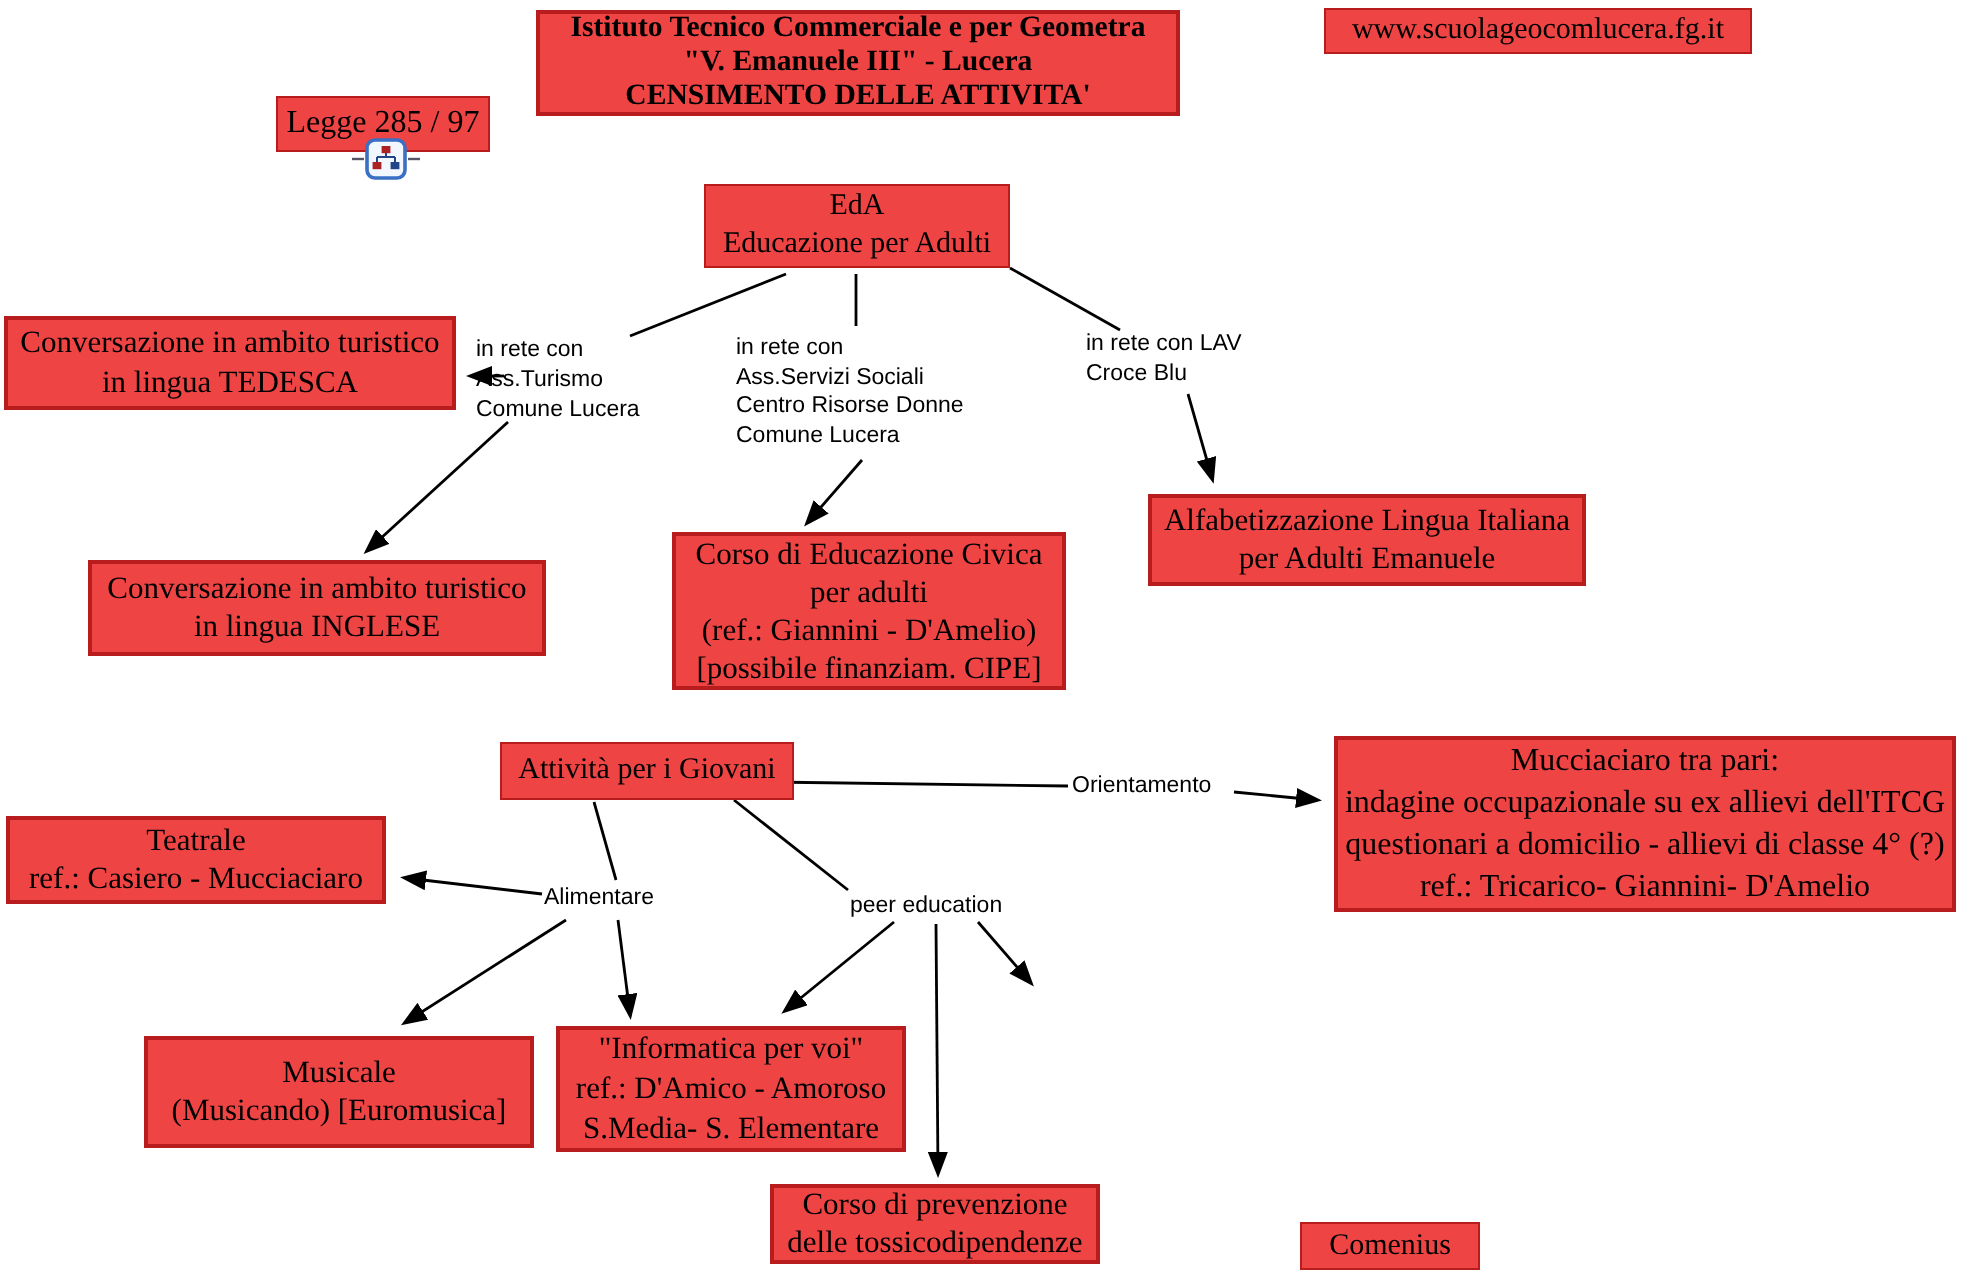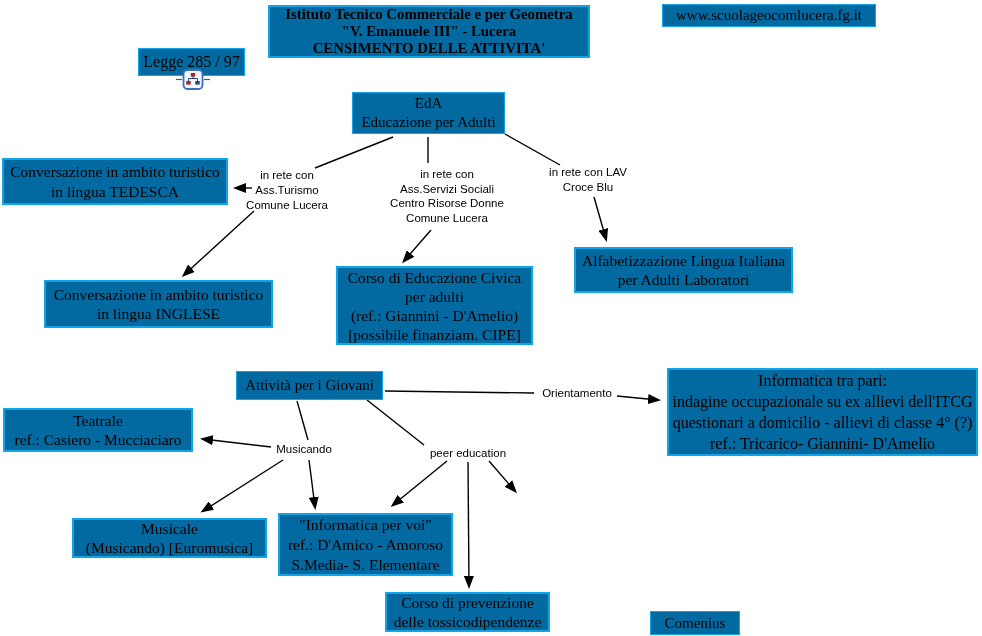--- a/index.html
+++ b/index.html
@@ -1,25 +1,25 @@
 <!DOCTYPE html>
 <html><head>
 <meta charset="utf-8">
 <style>
   html,body{margin:0;padding:0;background:#fff;}
   #stage{position:relative;width:982px;height:636px;background:#ffffff;overflow:hidden;
          font-family:"Liberation Serif",serif;color:#000;}
-  .node{position:absolute;background:#0369a1;border:2px solid #0ea5e9;box-sizing:border-box;
+  .node{position:absolute;background:#ef4444;border:2px solid #b91c1c;box-sizing:border-box;
         display:flex;flex-direction:column;justify-content:center;align-items:center;
         text-align:center;font-size:15.5px;line-height:1.24;}
   .node > div{white-space:nowrap;}
   .b1{border-width:1px;}
   .title{font-weight:bold;font-size:14.8px;line-height:17px;}
   .elabel{position:absolute;font-family:"Liberation Sans",sans-serif;font-size:11.5px;
-          line-height:15px;text-align:center;}
+          line-height:15px;}
   .elabel > div{white-space:nowrap;}
   svg.wires{position:absolute;left:0;top:0;pointer-events:none;}
   svg.wires line{stroke:#000;stroke-width:1.4;}
 </style>
 </head>
 <body>
 
 <div id="stage">
 
   <svg class="wires" width="982" height="636">
@@ -109,52 +109,52 @@
 
   <div class="node" style="left:336px;top:266px;width:197px;height:79px;line-height:19px">
     <div>Corso di Educazione Civica</div>
     <div>per adulti</div>
     <div>(ref.: Giannini - D'Amelio)</div>
     <div>[possibile finanziam. CIPE]</div>
   </div>
 
   <div class="node" style="left:574px;top:247px;width:219px;height:46px">
     <div>Alfabetizzazione Lingua Italiana</div>
-    <div>per Adulti Laboratori</div>
+    <div>per Adulti Emanuele</div>
   </div>
 
-  <div class="node b1" style="left:236px;top:371px;width:147px;height:29px;font-size:15px">
+  <div class="node b1" style="left:250px;top:371px;width:147px;height:29px;font-size:15px">
     <div>Attività per i Giovani</div>
   </div>
 
   <div class="elabel" style="left:536px;top:386px;width:82px">
     <div>Orientamento</div>
   </div>
 
   <div class="node" style="left:667px;top:368px;width:311px;height:88px;font-size:16px;line-height:21px">
-    <div>Informatica tra pari:</div>
+    <div>Mucciaciaro tra pari:</div>
     <div>indagine occupazionale su ex allievi dell'ITCG</div>
     <div>questionari a domicilio - allievi di classe 4° (?)</div>
     <div>ref.: Tricarico- Giannini- D'Amelio</div>
   </div>
 
   <div class="node" style="left:3px;top:408px;width:190px;height:44px">
     <div>Teatrale</div>
     <div>ref.: Casiero - Mucciaciaro</div>
   </div>
 
   <div class="elabel" style="left:272px;top:442px;width:64px">
-    <div>Musicando</div>
+    <div>Alimentare</div>
   </div>
 
   <div class="elabel" style="left:425px;top:446px;width:86px">
     <div>peer education</div>
   </div>
 
-  <div class="node" style="left:72px;top:518px;width:195px;height:40px">
+  <div class="node" style="left:72px;top:518px;width:195px;height:56px">
     <div>Musicale</div>
     <div>(Musicando) [Euromusica]</div>
   </div>
 
   <div class="node" style="left:278px;top:513px;width:175px;height:63px;line-height:20px">
     <div>"Informatica per voi"</div>
     <div>ref.: D'Amico - Amoroso</div>
     <div>S.Media- S. Elementare</div>
   </div>
 

